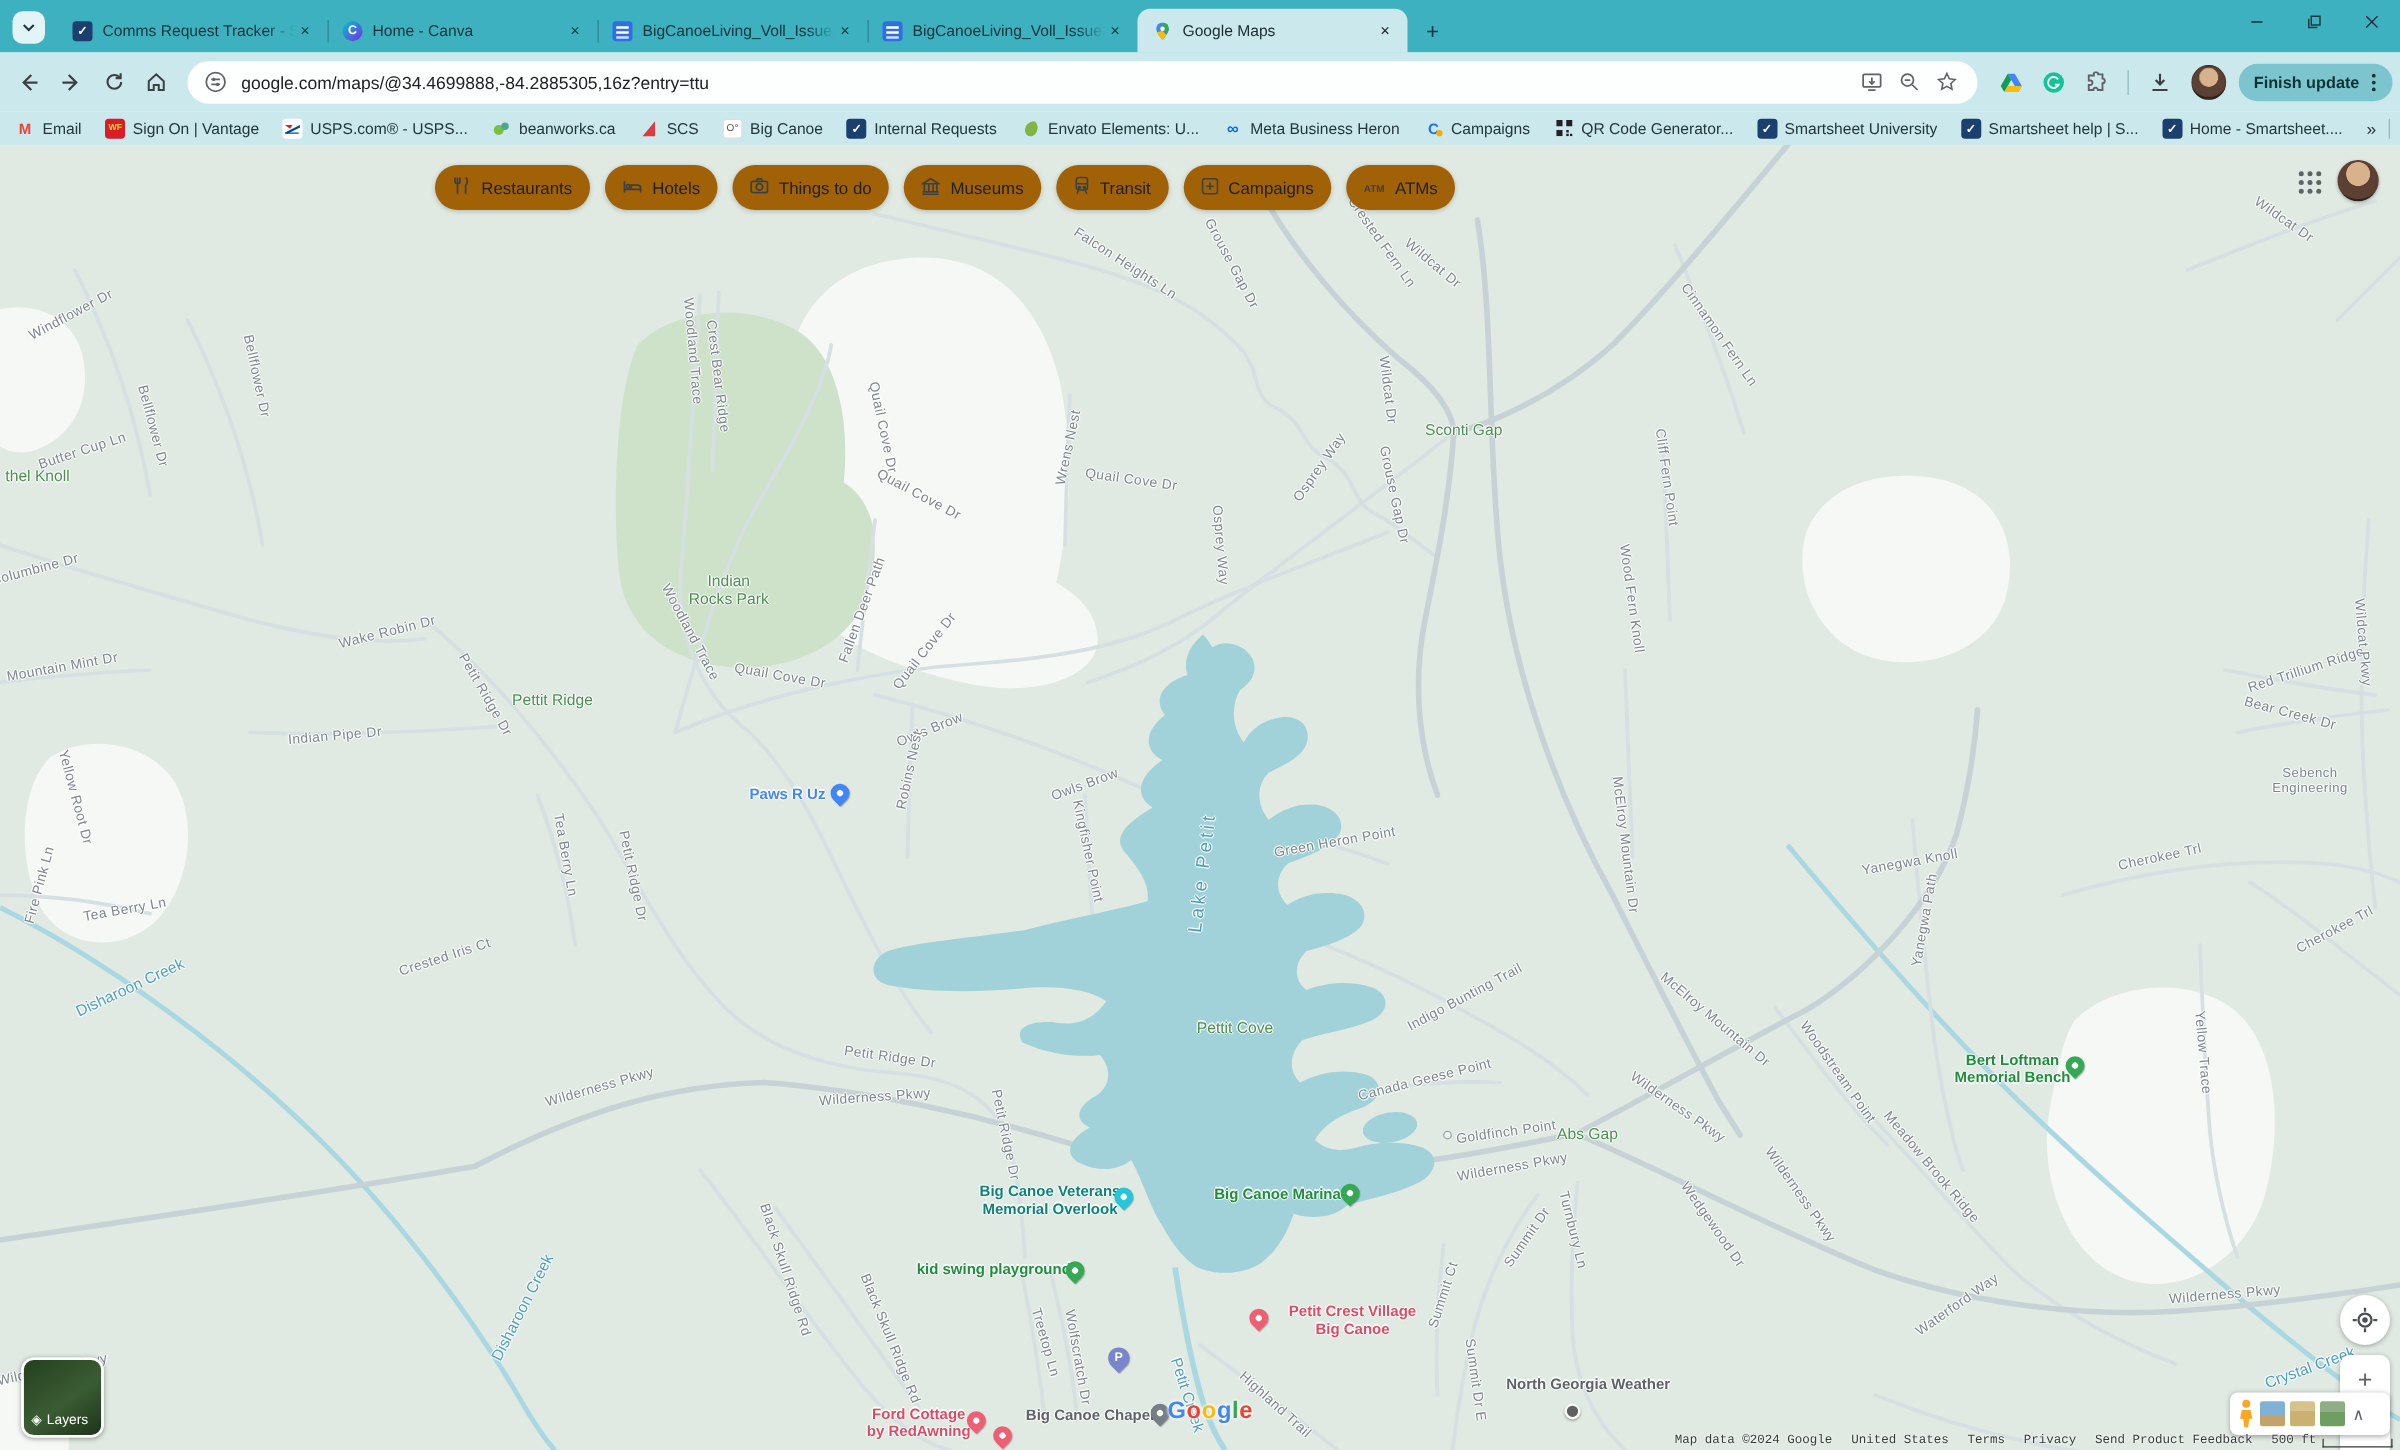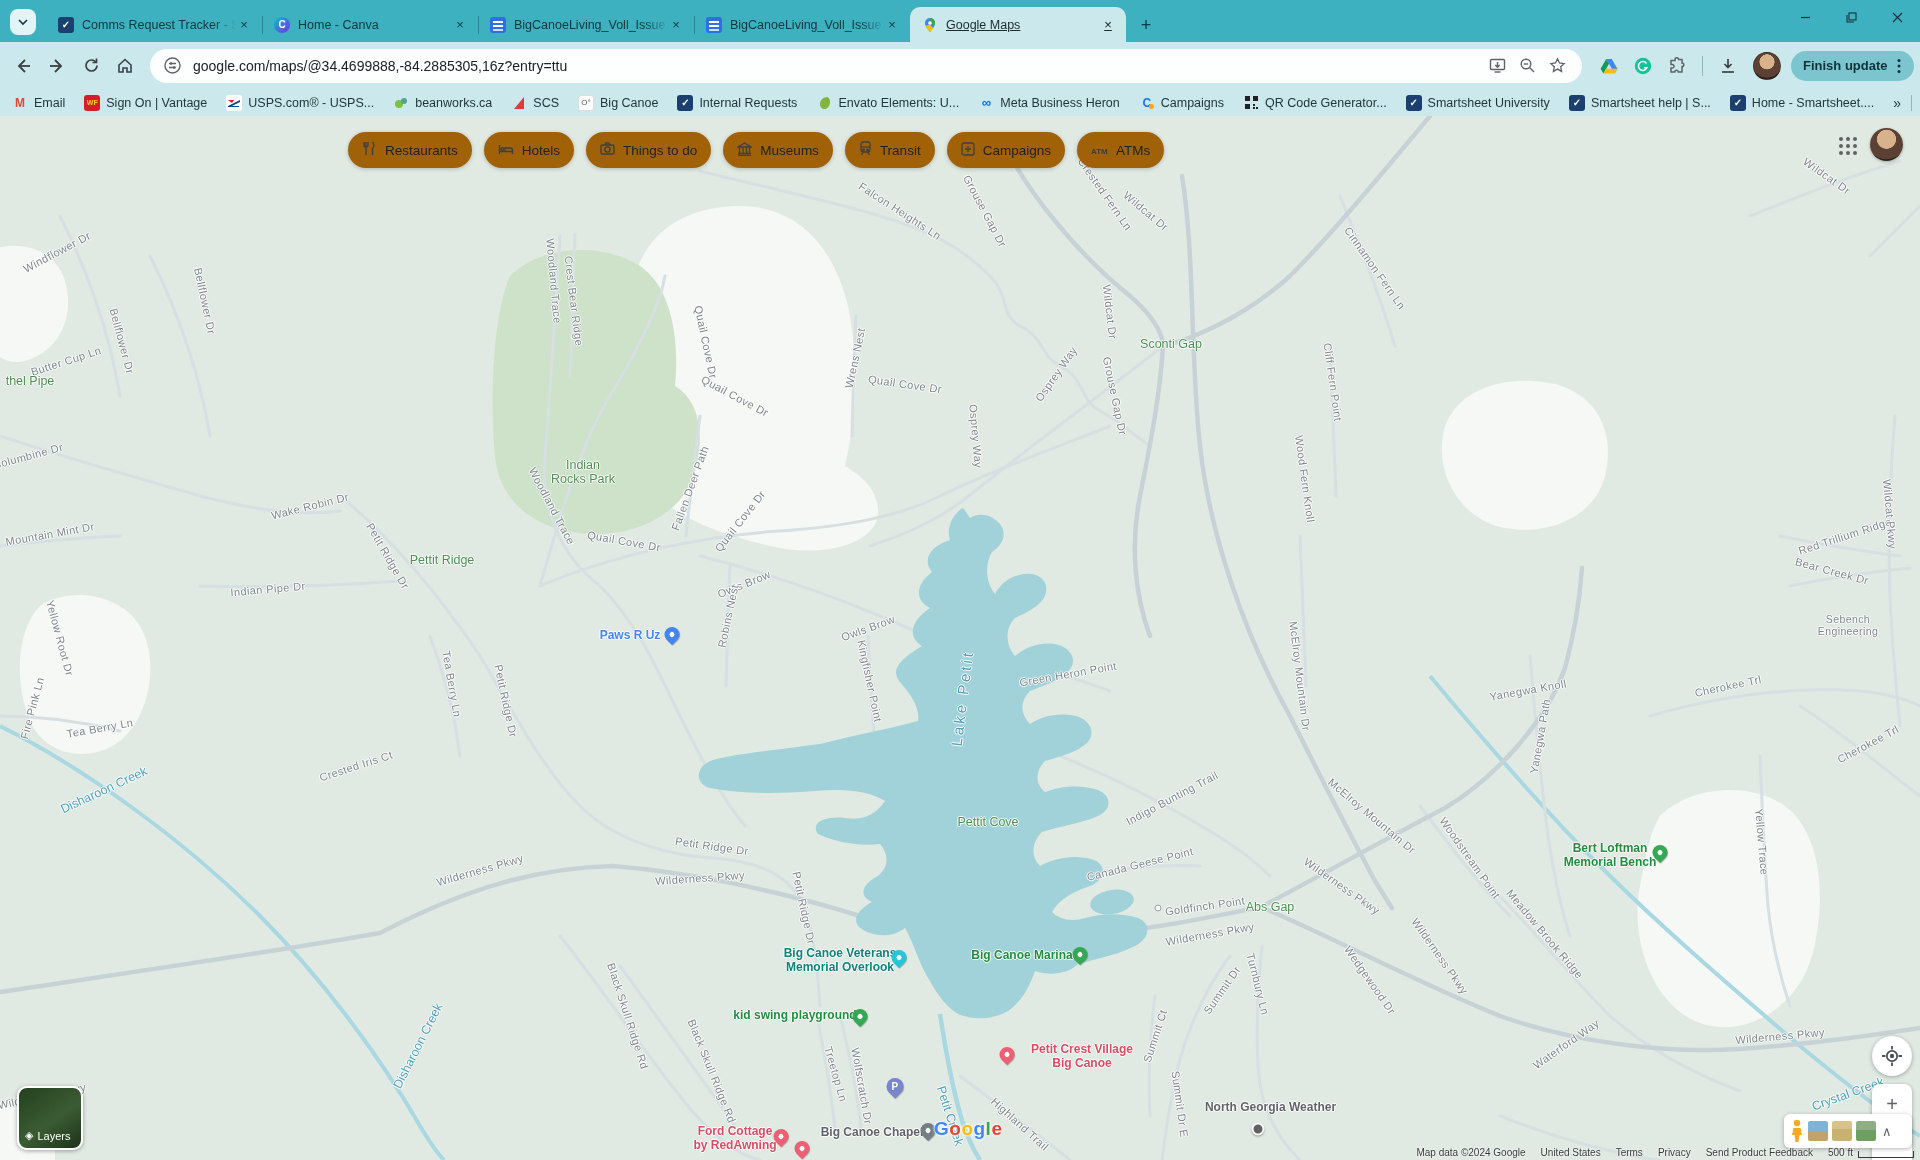--- a/index.html
+++ b/index.html
@@ -5,21 +5,21 @@
   * { margin:0; padding:0; box-sizing:border-box; }
   html,body { width:1920px; height:1160px; overflow:hidden; font-family:"Liberation Sans",sans-serif; }
 
   
   .titlebar { position:absolute; left:0; top:0; width:1920px; height:42px; background:#3db1bf; }
   .tab-search { position:absolute; left:10px; top:9px; width:26px; height:26px; border-radius:8px;
     background:rgba(240,250,250,.92); display:flex; align-items:center; justify-content:center; cursor:pointer; }
   .tab-strip { position:absolute; left:46px; top:7px; height:35px; display:flex; align-items:flex-end; }
   .tab { position:relative; width:216px; height:35px; display:flex; align-items:center; padding:0 10px 0 12px;
     color:#10353b; font-size:12.5px; cursor:pointer; }
-  .tab.active { background:#cbe9ec; border-radius:10px 10px 0 0; color:#1b2b2e;text-decoration:underline; }
+  .tab.active { background:#cbe9ec; border-radius:10px 10px 0 0; color:#1b2b2e; }
   .tab .sep { position:absolute; right:-1px; top:9px; width:1px; height:18px; background:rgba(10,60,66,.35); }
   .tab-title { flex:1; white-space:nowrap; overflow:hidden; margin-left:8px;
     -webkit-mask-image:linear-gradient(90deg,#000 85%,transparent); mask-image:linear-gradient(90deg,#000 85%,transparent); }
   .tab-close { width:16px; height:16px; border-radius:50%; display:flex; align-items:center; justify-content:center;
     font-size:13px; color:#123b41; }
   .tab.active .tab-close{ color:#202124; }
   .newtab-btn { width:28px; height:28px; margin:0 0 3px 6px; border-radius:50%; display:flex; align-items:center;
     justify-content:center; color:#0e3a40; font-size:18px; cursor:pointer; }
   .win-controls { position:absolute; right:0; top:0; height:34px; display:flex; }
   .win-btn { width:46px; height:34px; display:flex; align-items:center; justify-content:center; color:#17323a; font-size:13px; cursor:pointer;}
@@ -98,21 +98,21 @@
     box-shadow:0 1px 4px rgba(0,0,0,.3); display:flex; flex-direction:column; align-items:center; z-index:6; }
   .zoom-btn { width:40px; height:40px; display:flex; align-items:center; justify-content:center; font-size:20px; color:#5f6368; cursor:pointer; }
   .zoom-div { width:26px; height:1px; background:#e0e0e0; }
   .imagery-bar { position:absolute; left:1784px; top:998px; width:128px; height:34px; background:#fff; border-radius:6px;
     box-shadow:0 1px 4px rgba(0,0,0,.3); display:flex; align-items:center; padding:0 6px; gap:4px; z-index:6; }
   .thumb { width:20px; height:20px; border-radius:2px; }
   .chev-up { margin-left:2px; color:#5f6368; font-size:13px; cursor:pointer; }
 
   .attrib { position:absolute; right:6px; bottom:2px; display:flex; align-items:center; gap:15px; z-index:6;
     font-size:10px; color:#37393b; text-shadow:0 0 2px rgba(255,255,255,.9),0 0 2px rgba(255,255,255,.9); }
-  .attrib span { cursor:pointer; }
+  .attrib span { cursor:pointer;font-family:Liberation Mono, monospace; }
   .scale-group { display:flex; align-items:flex-end; gap:5px; }
   .scale-line { width:56px; height:7px; border-left:1.5px solid #37393b; border-right:1.5px solid #37393b; border-bottom:1.5px solid #37393b; }
   .gwatermark { position:absolute; left:934px; top:1002px; font-size:19px; font-weight:bold; letter-spacing:.5px; z-index:5;
     text-shadow:0 0 3px #fff,0 0 3px #fff; }
 </style>
 </head>
 <body>
 
 <div class="titlebar">
   <div class="tab-search">
@@ -522,21 +522,21 @@
       <div class="maplabel lbl-road" style="left: 1528px; top: 574px; transform: translate(-50%, -50%) rotate(-10deg);">Yanegwa Knoll</div>
       <div class="maplabel lbl-road" style="left: 1545px; top: 818px; transform: translate(-50%, -50%) rotate(50deg);">Meadow Brook Ridge</div>
       <div class="maplabel lbl-road" style="left: 1566px; top: 928px; transform: translate(-50%, -50%) rotate(-35deg);">Waterford Way</div>
       <div class="maplabel lbl-road" style="left: 1762px; top: 726px; transform: translate(-50%, -50%) rotate(85deg);">Yellow Trace</div>
       <div class="maplabel lbl-road" style="left: 1728px; top: 570px; transform: translate(-50%, -50%) rotate(-12deg);">Cherokee Trl</div>
       <div class="maplabel lbl-road" style="left: 1868px; top: 628px; transform: translate(-50%, -50%) rotate(-28deg);">Cherokee Trl</div>
       <div class="maplabel lbl-road" style="left: 1845px; top: 420px; transform: translate(-50%, -50%) rotate(-18deg);">Red Trillium Ridge</div>
       <div class="maplabel lbl-road" style="left: 1832px; top: 455px; transform: translate(-50%, -50%) rotate(15deg);">Bear Creek Dr</div>
       <div class="maplabel lbl-road" style="left: 1890px; top: 398px; transform: translate(-50%, -50%) rotate(85deg);">Wildcat Pkwy</div>
       <div class="maplabel lbl-road" style="left: 1205px; top: 790px; transform: translate(-50%, -50%) rotate(-8deg);">Goldfinch Point</div>
-      <div class="maplabel lbl-green" style="left: 30px; top: 265px; transform: translate(-50%, -50%); white-space: pre-line; text-align: center;">thel Pipe</div>
+      <div class="maplabel lbl-green" style="left: 30px; top: 265px; transform: translate(-50%, -50%); white-space: pre-line; text-align: center;">thel Knoll</div>
       <div class="maplabel lbl-green" style="left: 442px; top: 444px; transform: translate(-50%, -50%); white-space: pre-line; text-align: right;">Pettit Ridge</div>
       <div class="maplabel lbl-green" style="left: 583px; top: 356px; transform: translate(-50%, -50%); white-space: pre-line; text-align: center;">Indian
 Rocks Park</div>
       <div class="maplabel lbl-green" style="left: 1153px; top: 228px; transform: translate(-50%, -50%); white-space: pre-line; text-align: center; margin-left: 18px;">Sconti Gap</div>
       <div class="maplabel lbl-green" style="left: 1270px; top: 791px; transform: translate(-50%, -50%); white-space: pre-line; text-align: center;">Abs Gap</div>
       <div class="maplabel lbl-green" style="left: 988px; top: 706px; transform: translate(-50%, -50%); white-space: pre-line; text-align: center;">Pettit Cove</div>
       <div class="maplabel lbl-water" style="left: 962px; top: 582px; transform: translate(-50%, -50%) rotate(-83deg); font-size: 15px; letter-spacing: 3px;">Lake Petit</div>
       <div class="maplabel lbl-water" style="left: 104px; top: 674px; transform: translate(-50%, -50%) rotate(-25deg);">Disharoon Creek</div>
       <div class="maplabel lbl-water" style="left: 418px; top: 930px; transform: translate(-50%, -50%) rotate(-63deg);">Disharoon Creek</div>
       <div class="maplabel lbl-water" style="left: 1848px; top: 978px; transform: translate(-50%, -50%) rotate(-20deg);">Crystal Creek</div>

